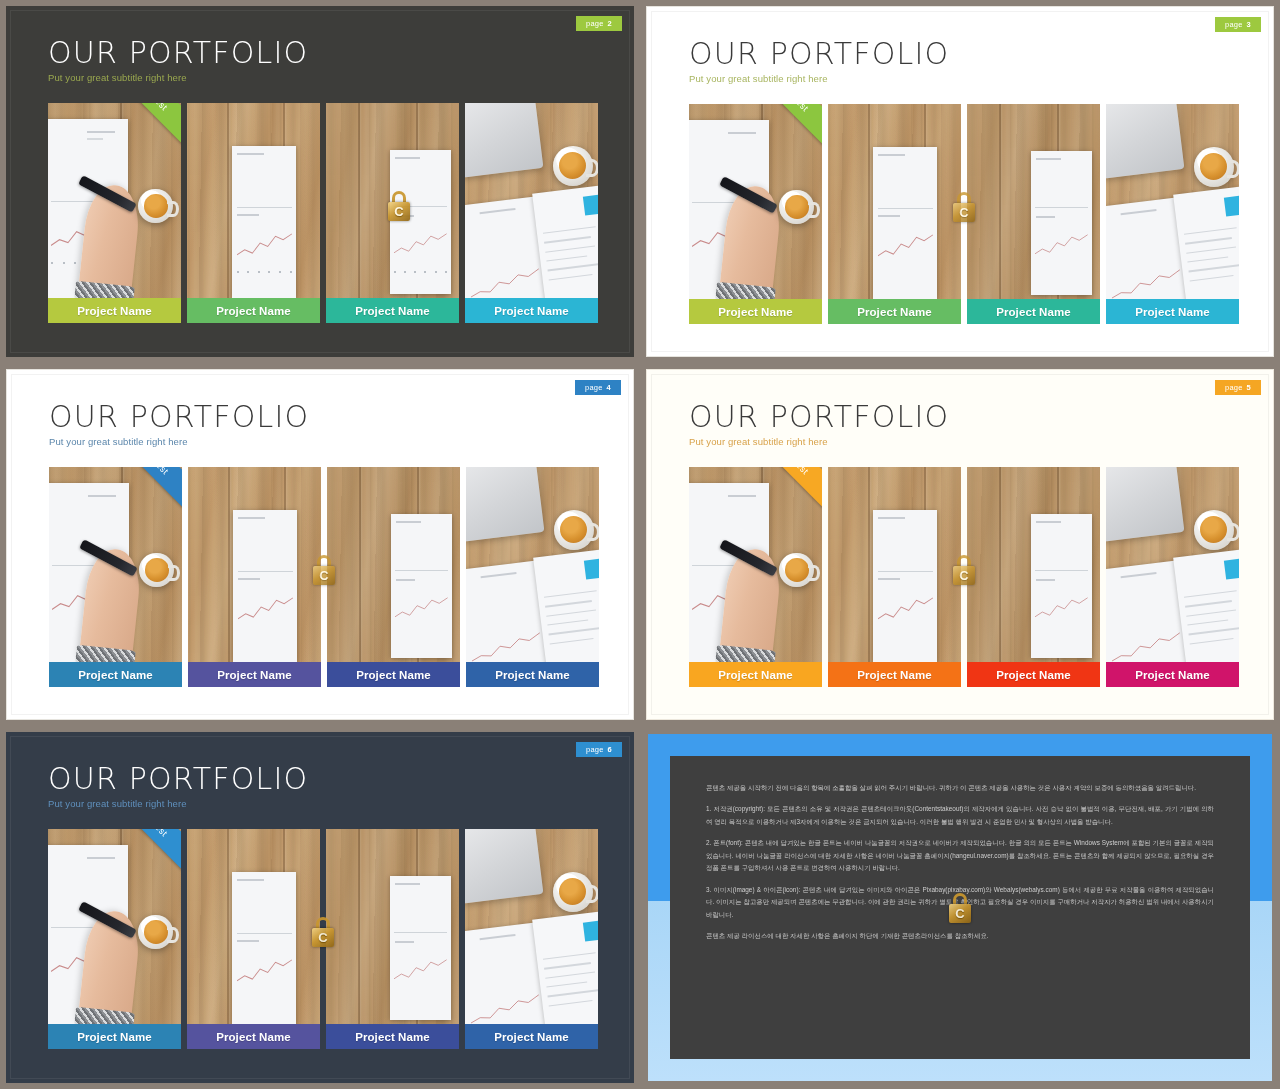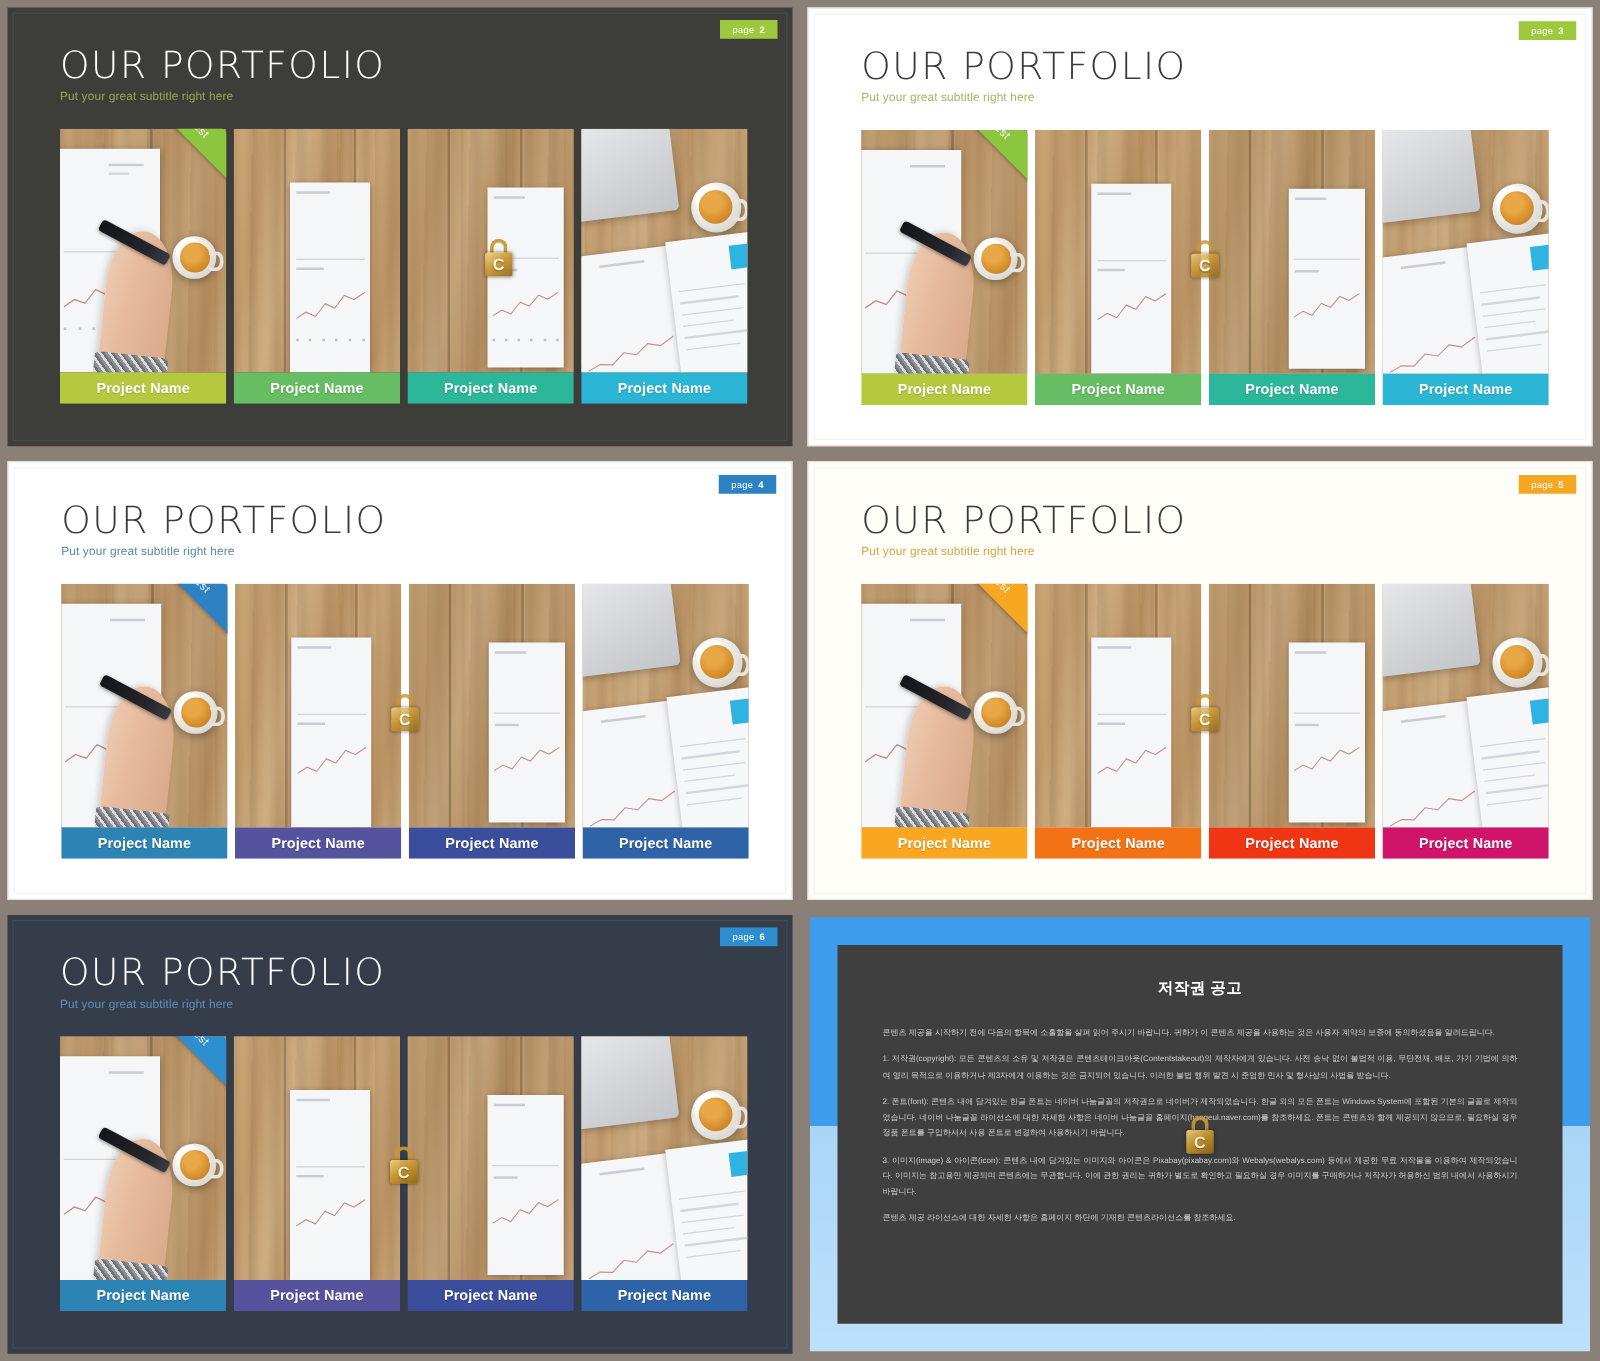--- a/index.html
+++ b/index.html
@@ -1456,21 +1456,20 @@
         <div class="shackle"></div>
           <div class="body"></div>
         <div class="c">C</div>
       </div>
     </div>
   </div>
 
   <div class="cell">
     <div class="copy-slide">
       <div class="copy-inner">
-        <div class="copy-title">저작권 공고</div>
         <div class="copy-p">콘텐츠 제공을 시작하기 전에 다음의 항목에 소홀함을 살펴 읽어 주시기 바랍니다. 귀하가 이 콘텐츠 제공을 사용하는 것은 사용자 계약의 보증에 동의하셨음을 알려드립니다.</div>
         <div class="copy-p">1. 저작권(copyright): 모든 콘텐츠의 소유 및 저작권은 콘텐츠테이크아웃(Contentstakeout)의 제작자에게 있습니다. 사전 승낙 없이 불법적 이용, 무단전재, 배포, 가기 기법에 의하여 영리 목적으로 이용하거나 제3자에게 이용하는 것은 금지되어 있습니다. 이러한 불법 행위 발견 시 준엄한 민사 및 형사상의 사법을 받습니다.</div>
         <div class="copy-p">2. 폰트(font): 콘텐츠 내에 담겨있는 한글 폰트는 네이버 나눔글꼴의 저작권으로 네이버가 제작되었습니다. 한글 외의 모든 폰트는 Windows System에 포함된 기본의 글꼴로 제작되었습니다. 네이버 나눔글꼴 라이선스에 대한 자세한 사항은 네이버 나눔글꼴 홈페이지(hangeul.naver.com)를 참조하세요. 폰트는 콘텐츠와 함께 제공되지 않으므로, 필요하실 경우 정품 폰트를 구입하셔서 사용 폰트로 변경하여 사용하시기 바랍니다.</div>
         <div class="copy-p">3. 이미지(image) &amp; 아이콘(icon): 콘텐츠 내에 담겨있는 이미지와 아이콘은 Pixabay(pixabay.com)와 Webalys(webalys.com) 등에서 제공한 무료 저작물을 이용하여 제작되었습니다. 이미지는 참고용만 제공되며 콘텐츠에는 무관합니다. 이에 관한 권리는 귀하가 별도로 확인하고 필요하실 경우 이미지를 구매하거나 저작자가 허용하신 범위 내에서 사용하시기 바랍니다.</div>
         <div class="copy-p last">콘텐츠 제공 라이선스에 대한 자세한 사항은 홈페이지 하단에 기재한 콘텐츠라이선스를 참조하세요.</div>
 
         <div class="watermark" style="left:50%;top:50%;transform:translate(-50%,-50%);">
           <div class="shackle"></div>
             <div class="body"></div>
           <div class="c">C</div>

